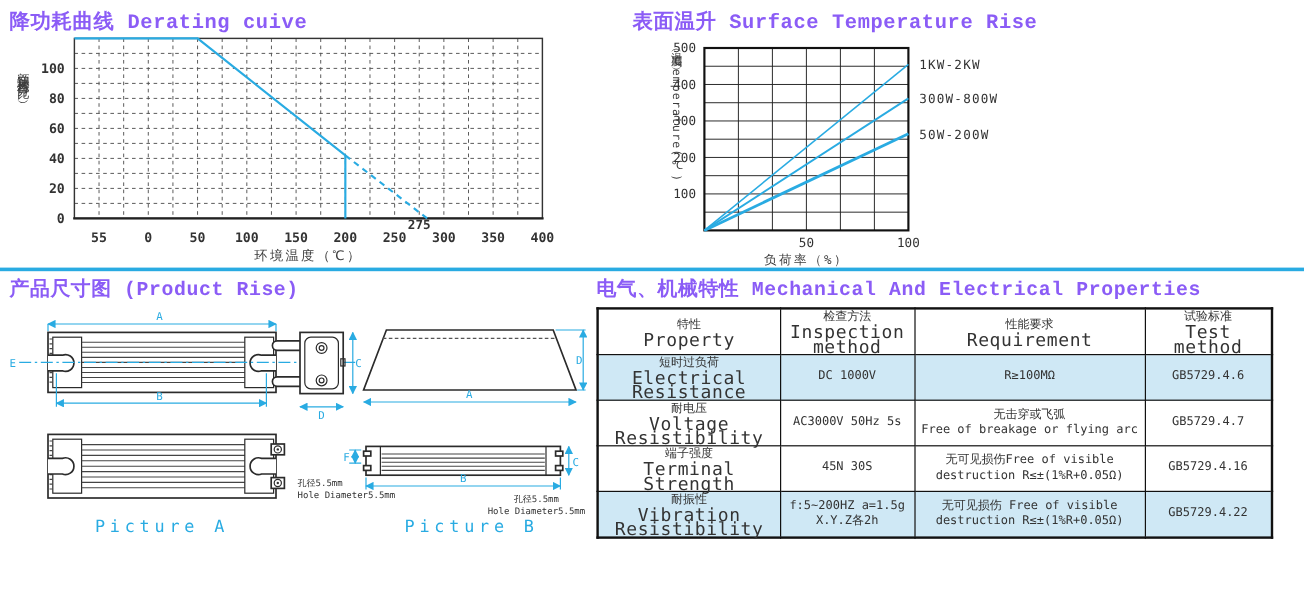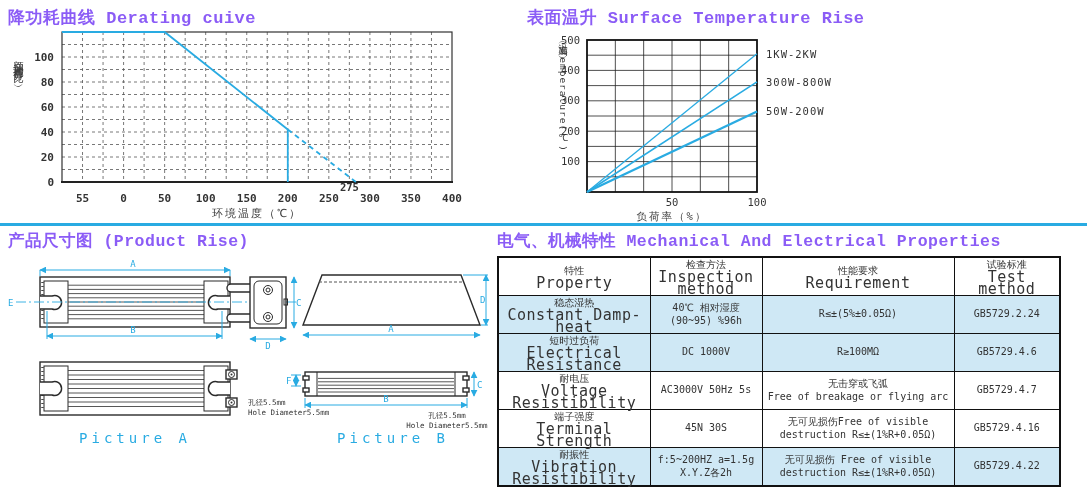--- a/index.html
+++ b/index.html
@@ -303,36 +303,20 @@
         </th>
         <th>
           <div class="zh">试验标准</div>
           <div class="en">Test method</div>
         </th>
       </tr>
     </thead>
   <tbody>
       <tr class="shaded">
         <td>
-          <div class="zh">稳态湿热</div>
-          <div class="en">Constant Damp-heat</div>
-        </td>
-        <td>
-          <div class="ln">40℃ 相对湿度</div>
-          <div class="ln">(90~95) %96h</div>
-        </td>
-        <td>
-          <div class="ln">R≤±(5%±0.05Ω)</div>
-        </td>
-        <td>
-          <div class="ln">GB5729.2.24</div>
-        </td>
-      </tr>
-      <tr class="shaded">
-        <td>
           <div class="zh">短时过负荷</div>
           <div class="en">Electrical Resistance</div>
         </td>
         <td>
           <div class="ln">DC 1000V</div>
         </td>
         <td>
           <div class="ln">R≥100MΩ</div>
         </td>
         <td>

